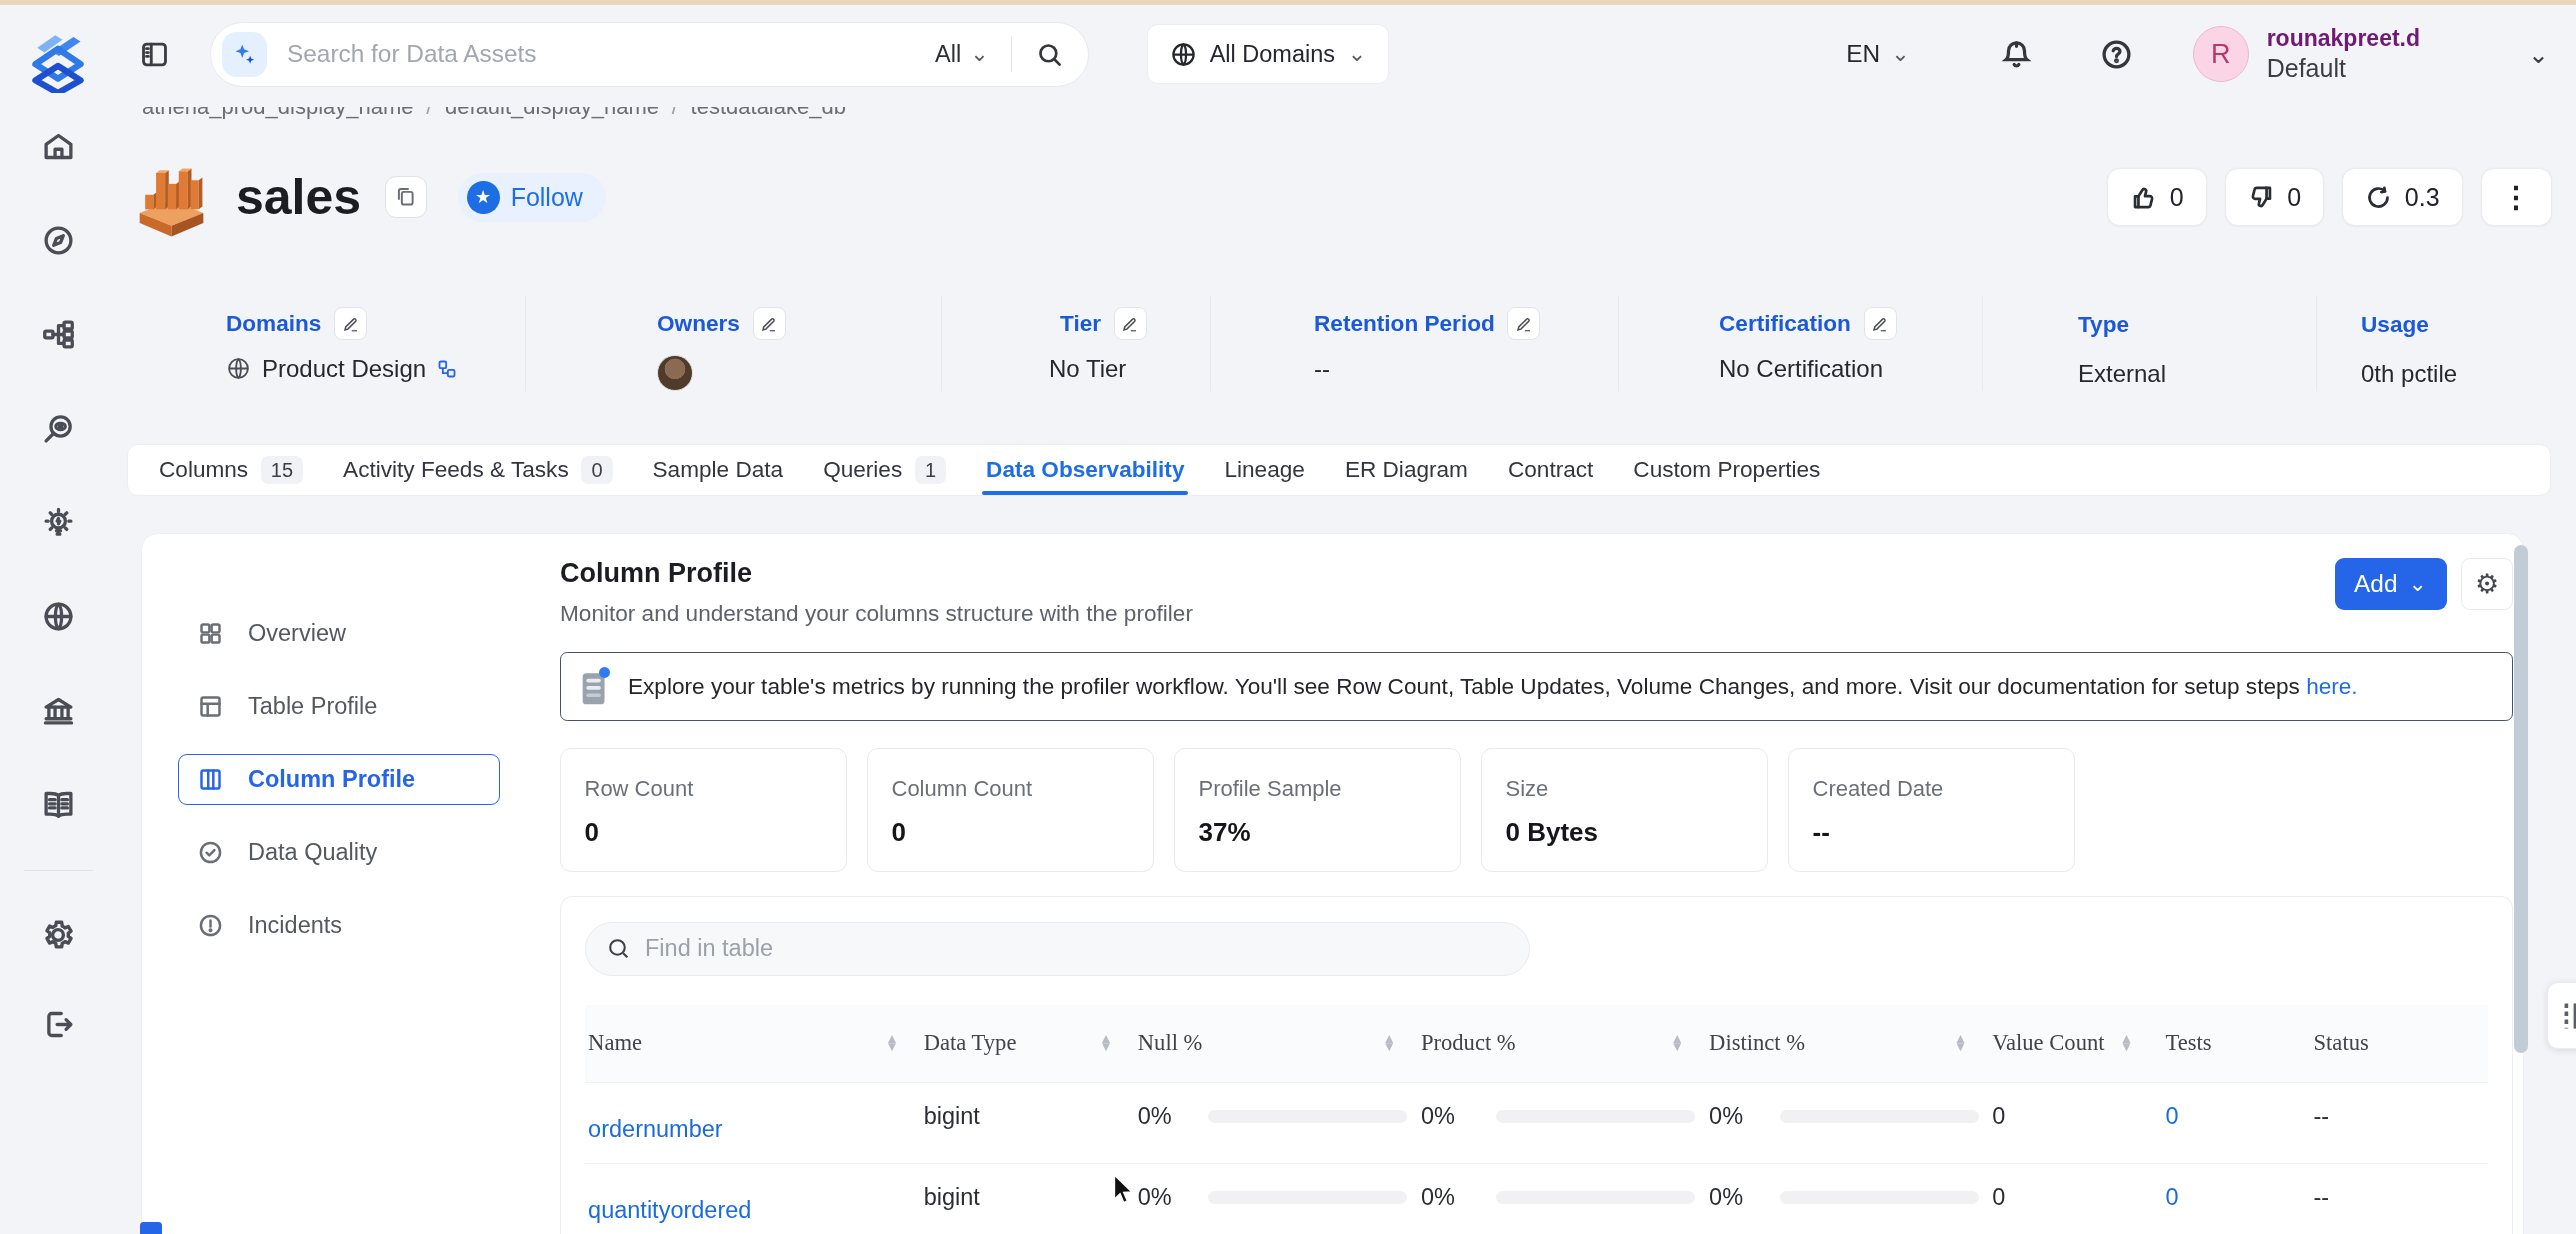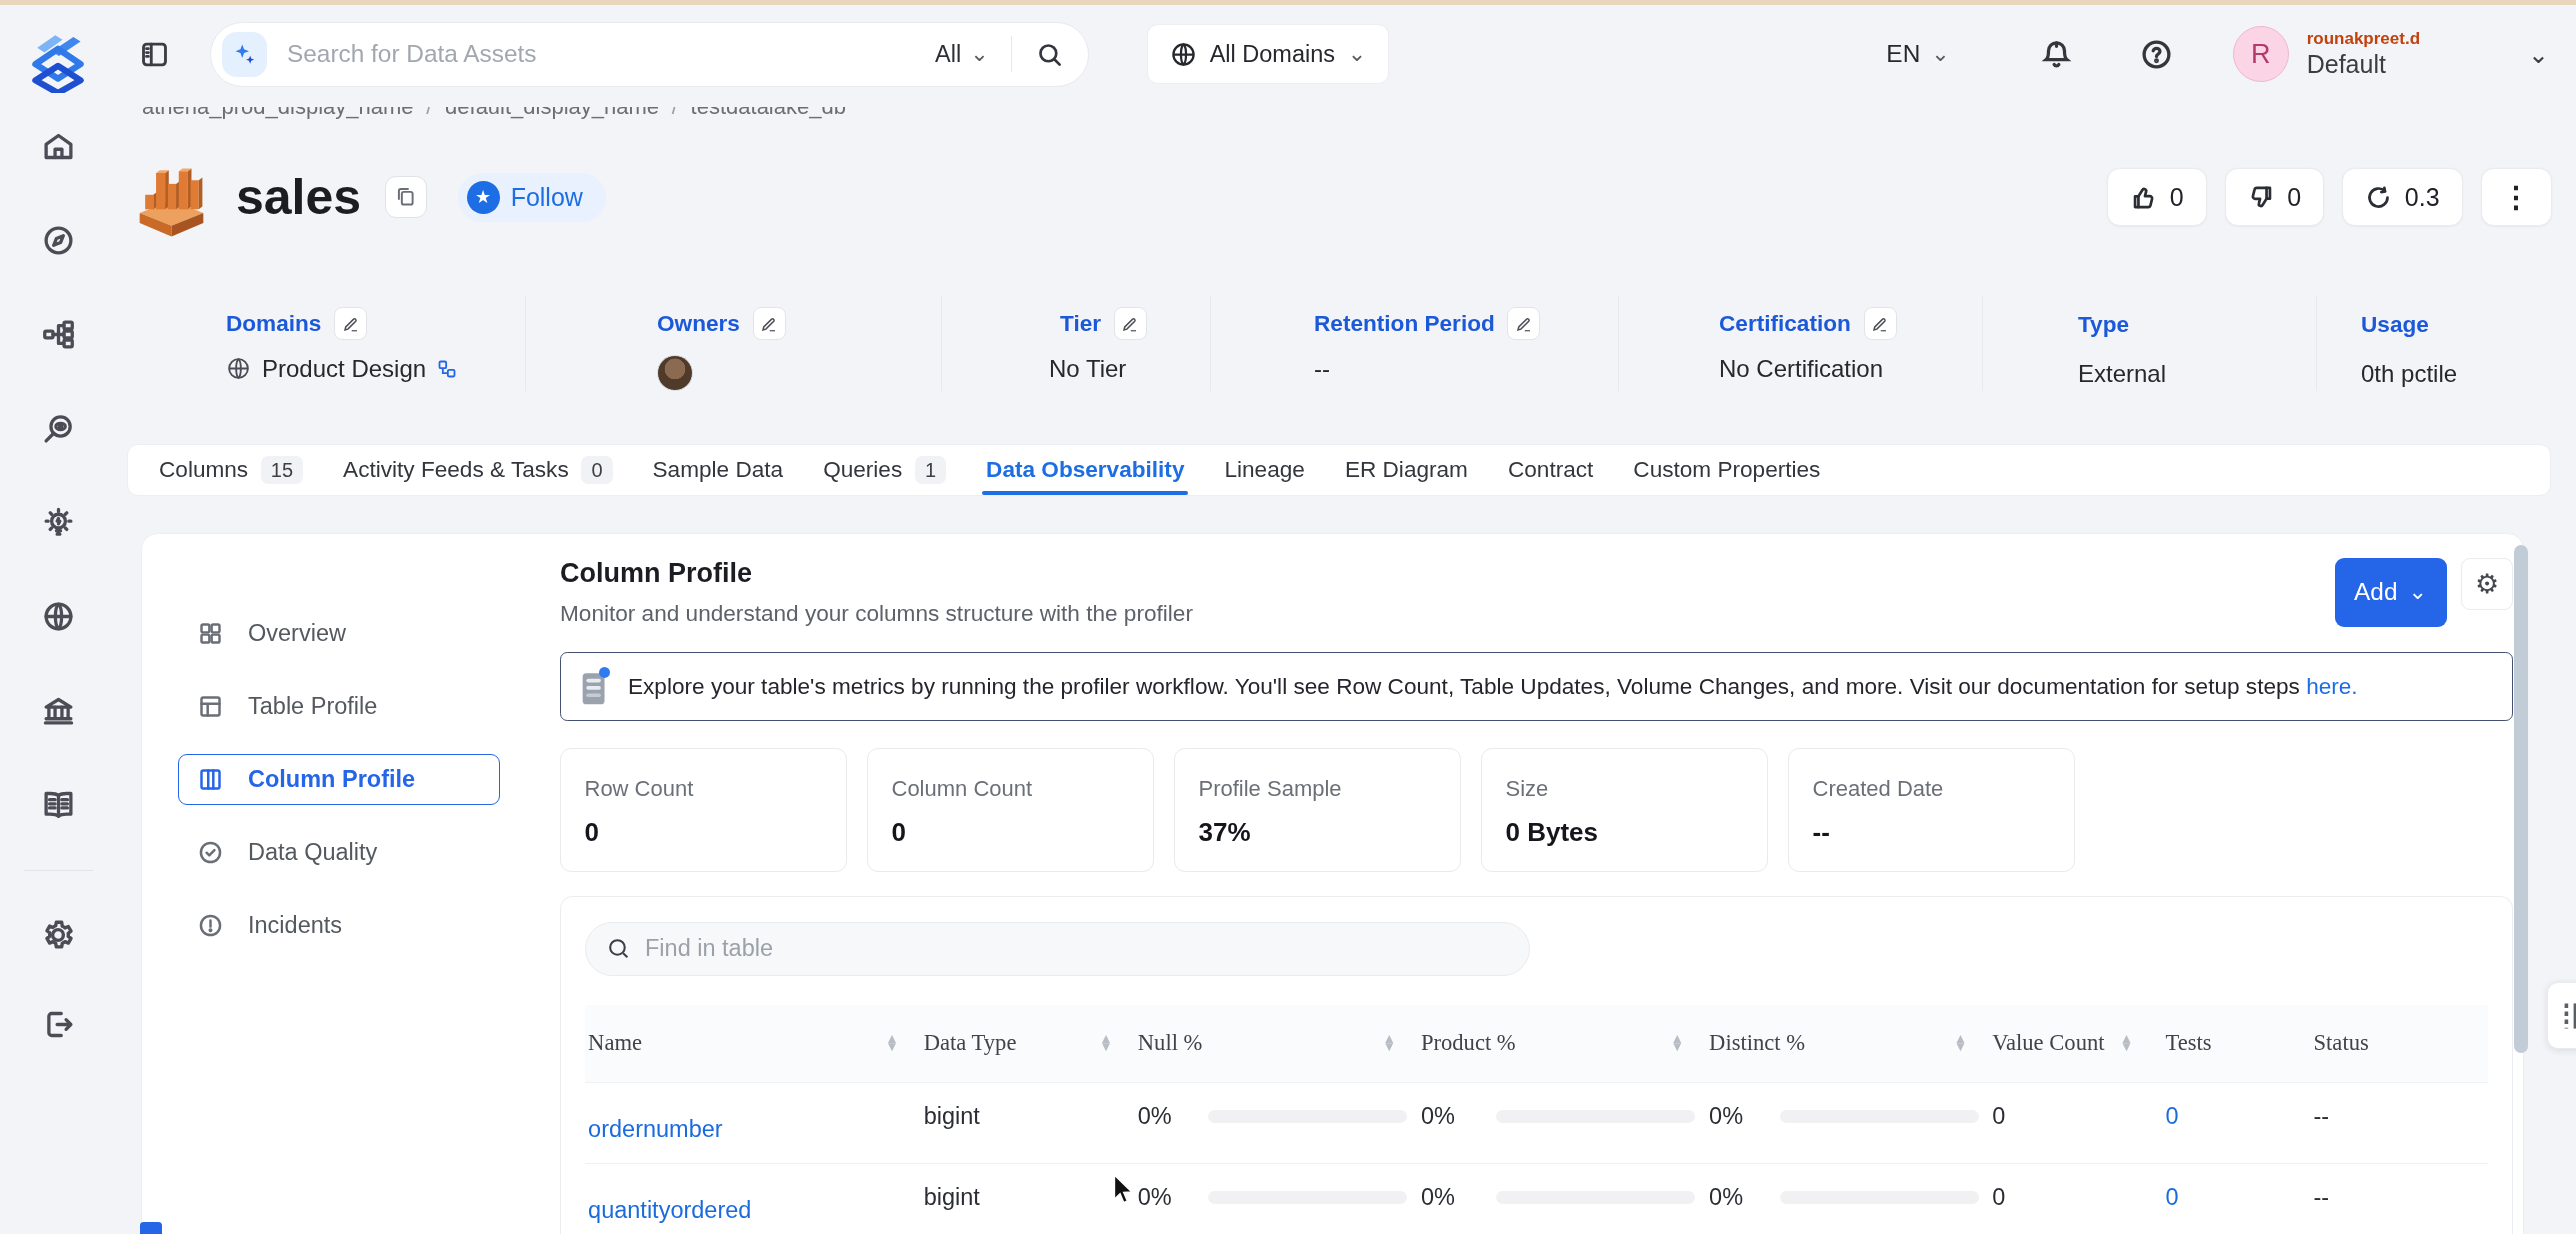--- a/index.html
+++ b/index.html
@@ -34,21 +34,21 @@
   .chev { font-size:22px; color:#55595f; line-height:1; }
   .search-vdiv { width:0.9px; height:36px; background:#e6e8ec; margin:0 22px; }
   .domains-pill { margin-left:58px; height:60px; background:#fff; border:0.9px solid #eceef2; border-radius:11px; display:flex; align-items:center; gap:12.7px; padding:0 22px; font-size:23.5px; color:#26282e; cursor:pointer; }
   .hdr-right { margin-left:auto; display:flex; align-items:center; margin-right:27px; }
   .lang { display:flex; align-items:center; gap:11px; font-size:24.4px; color:#26282e; cursor:pointer; }
   .hdr-ic { width:40px; height:40px; display:flex; align-items:center; justify-content:center; cursor:pointer; }
   .hdr-ic svg { stroke:#33363c; fill:none; stroke-width:2.4; stroke-linecap:round; }
   .bell { margin-left:87px; } .help { margin-left:60px; }
   .avatar { margin-left:56px; width:56px; height:56px; border-radius:50%; background:#fbd5e5; border:0.9px solid #eeb7cd; display:flex; align-items:center; justify-content:center; font-size:27px; color:#b23a6c; cursor:pointer; }
   .user-block { margin-left:18px; line-height:1.25; cursor:pointer; }
-  .user-name { font-size:17px; font-weight:bold; color:#c2410c; }
+  .user-name { font-size:23px; font-weight:bold; color:#701a75; }
   .user-ws { font-size:25px; color:#3a3d43; }
   .user-chev { margin-left:108px; font-size:25px; color:#3a3d43; cursor:pointer; }
 
   
   .crumbs { position:absolute; left:142px; top:107px; width:1265px; height:13.6px; overflow:hidden; }
   .crumbs-inner { margin-top:-12.7px; font-size:22px; color:#6a6f76; white-space:nowrap; }
   .crumbs-inner a { color:#6a6f76; text-decoration:none; }
   .crumb-sep { margin:0 12.7px; color:#9b9fa6; }
 
   
@@ -87,21 +87,21 @@
   .nav-item { height:51px; display:flex; align-items:center; gap:24px; padding:0 18px; font-size:23.5px; color:#54585f; border:1.4px solid transparent; border-radius:9px; cursor:pointer; }
   .nav-item svg { stroke:#6a6e76; fill:none; stroke-width:2.2; stroke-linecap:round; stroke-linejoin:round; }
   .nav-item.active { border-color:#2565e8; color:#2565e8; font-weight:bold; }
   .nav-item.active svg { stroke:#2565e8; }
 
   .main { position:absolute; left:418px; top:0; width:1953px; }
   .main-head { display:flex; align-items:flex-start; padding-top:23.5px; }
   .mh-title { font-size:27px; font-weight:bold; color:#1b1d22; }
   .mh-sub { margin-top:12.7px; font-size:22.6px; color:#5d626a; }
   .mh-actions { margin-left:auto; display:flex; gap:14.5px; }
-  .add-btn { width:112px; height:69px; background:#2565e8; color:#fff; border:none; border-radius:9px; font-size:24.4px; display:flex; align-items:center; justify-content:center; gap:11px; cursor:pointer; font-family:"Liberation Sans", sans-serif; }
+  .add-btn { width:112px; height:52px; background:#2565e8; color:#fff; border:none; border-radius:9px; font-size:24.4px; display:flex; align-items:center; justify-content:center; gap:11px; cursor:pointer; font-family:"Liberation Sans", sans-serif; }
   .gear-btn { width:52px; height:52px; background:#fff; border:0.9px solid #e9ebef; border-radius:9px; display:flex; align-items:center; justify-content:center; font-size:27px; color:#44474e; cursor:pointer; }
 
   .banner { margin-top:25px; height:69px; border:0.9px solid #435070; border-radius:7.2px; background:#fff; display:flex; align-items:center; padding:0 18px; gap:18px; }
   .banner-txt { font-size:22.6px; color:#24262c; }
   .banner-link { color:#1d6de4; text-decoration:none; cursor:pointer; }
 
   .stat-row { margin-top:27px; display:flex; gap:20px; }
   .stat-card { width:287px; height:124px; background:#fff; border:0.9px solid #e8eaee; border-radius:11px; padding:27px 23.5px 0 23.5px; }
   .stat-label { font-size:22px; color:#6b7078; }
   .stat-value { margin-top:14.5px; font-size:26px; font-weight:bold; color:#15161b; }

